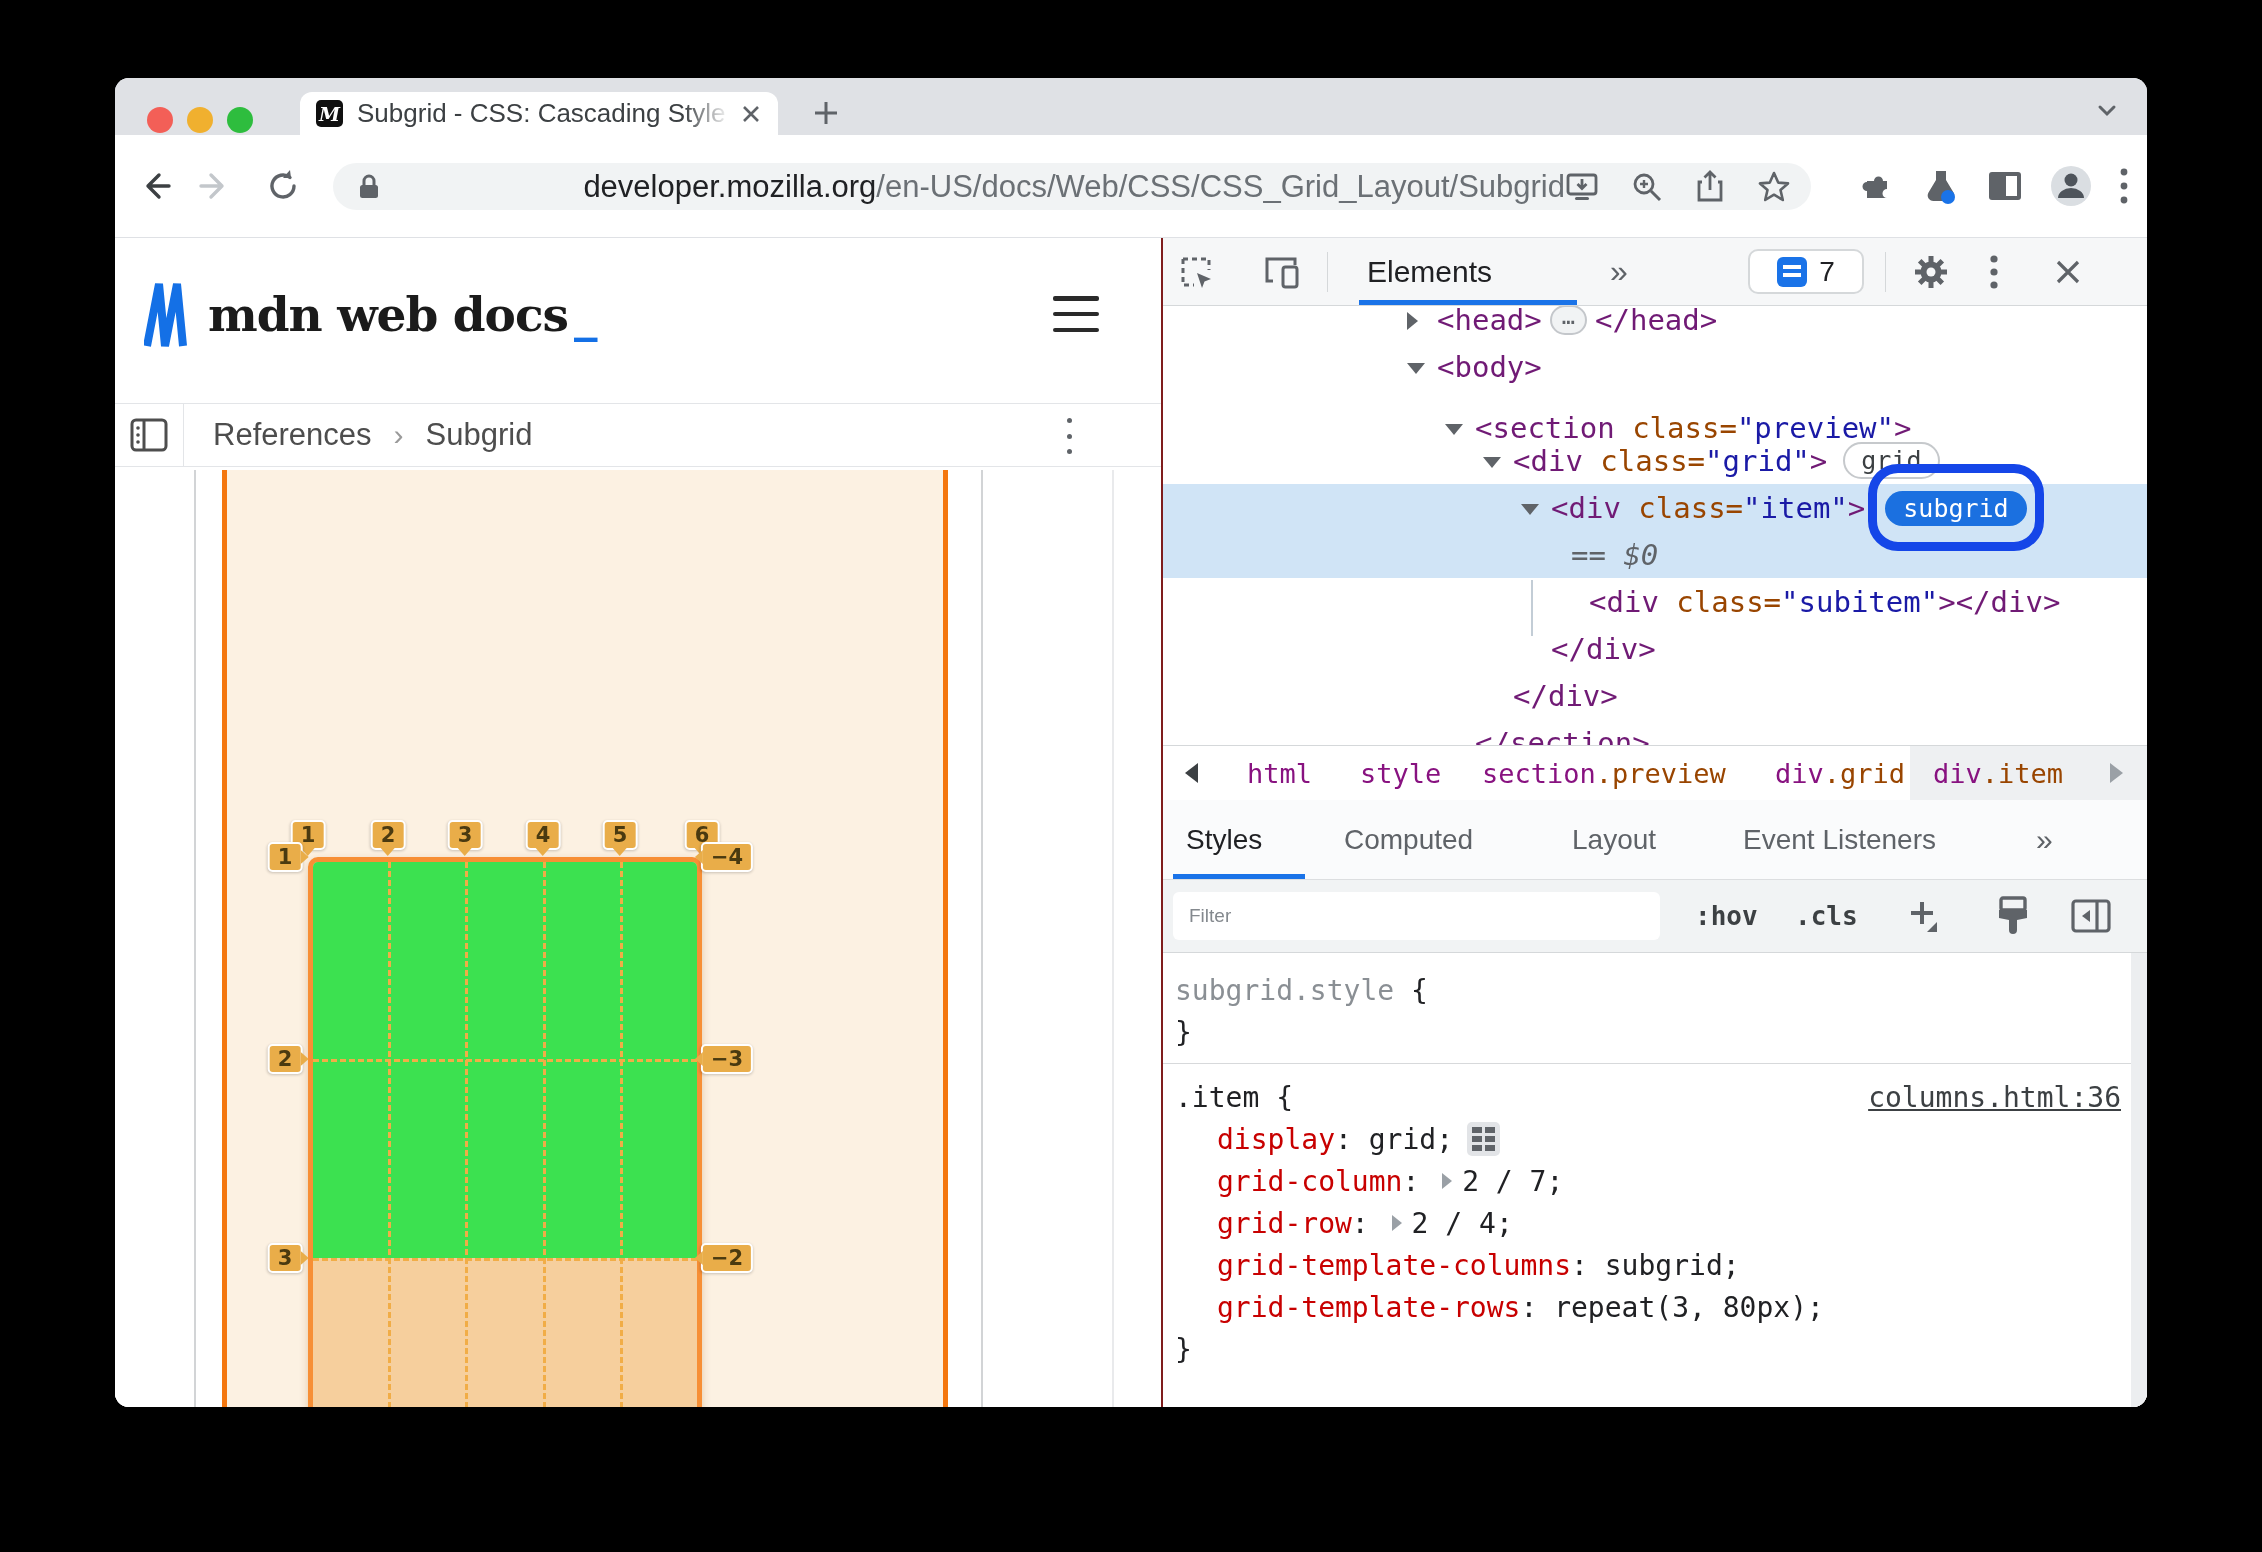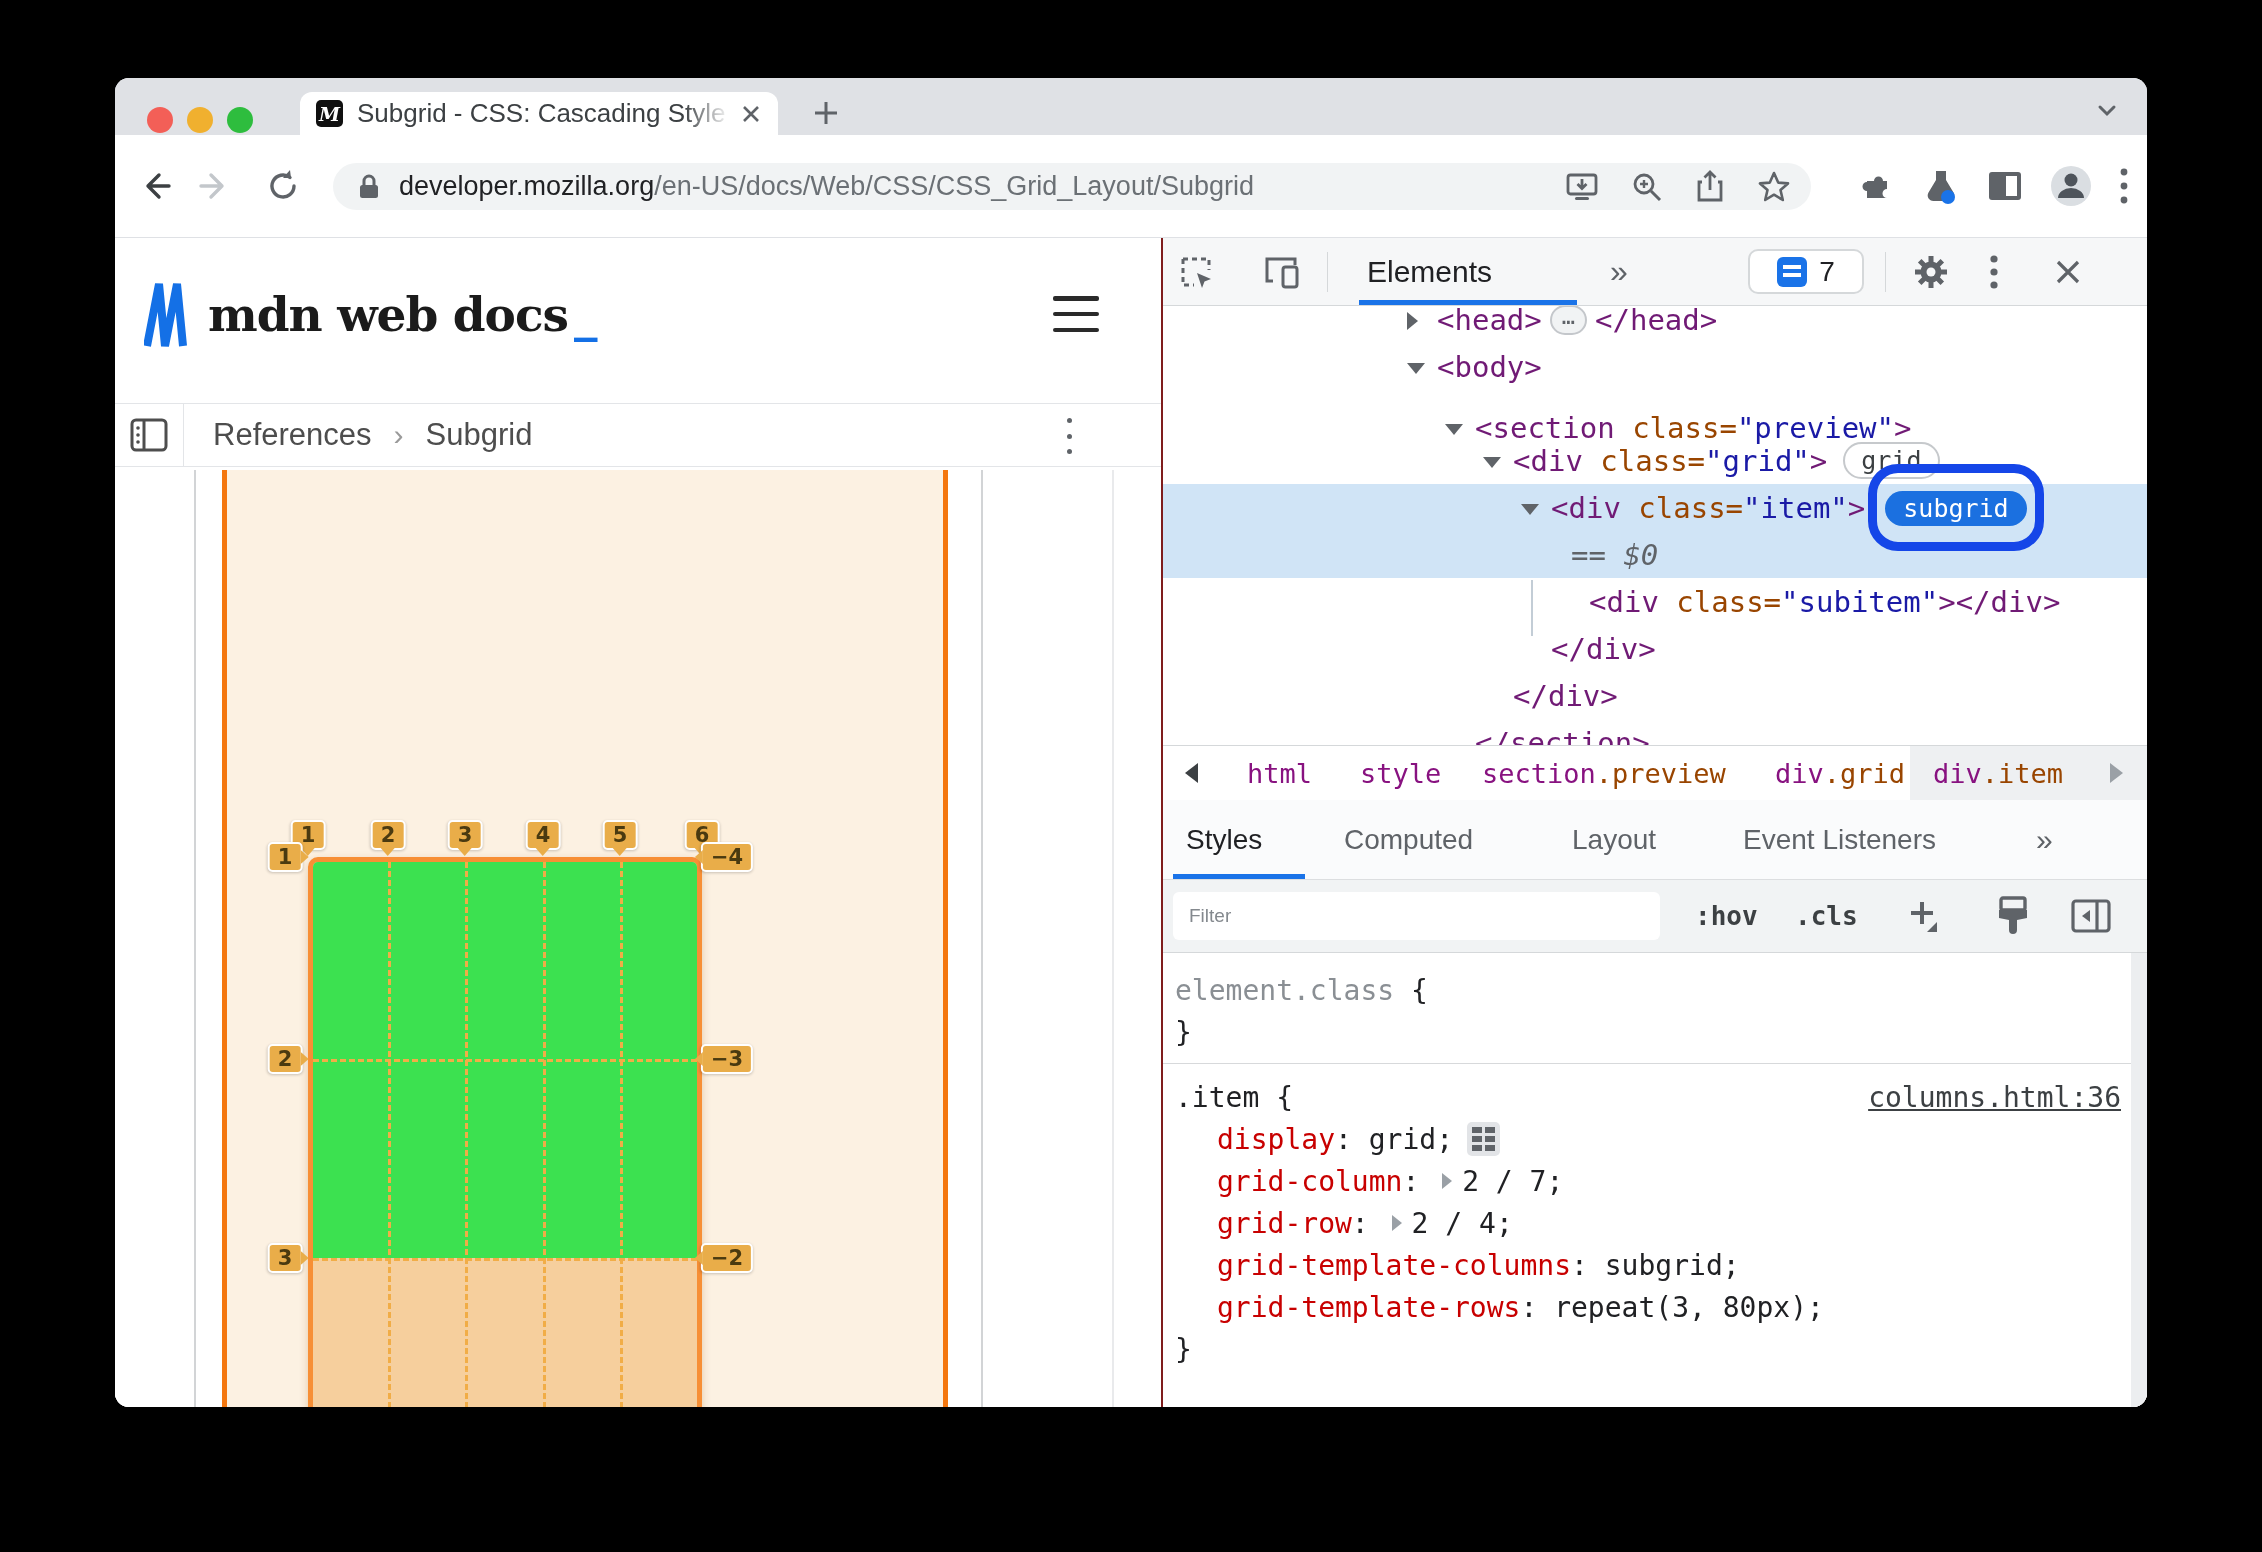--- a/index.html
+++ b/index.html
@@ -21,21 +21,21 @@
              white-space:nowrap;overflow:hidden;}
   .tab-title::after{content:"";position:absolute;right:0;top:0;bottom:0;width:46px;
              background:linear-gradient(90deg,rgba(255,255,255,0),#fff);}
   .newtab{position:absolute;left:691px;top:15px;width:40px;height:40px;display:flex;align-items:center;justify-content:center;}
   .strip-chevron{position:absolute;right:24px;top:16px;width:32px;height:32px;display:flex;align-items:center;justify-content:center;}
   
   .toolbar{position:absolute;left:0;top:57px;right:0;height:103px;background:#fff;border-bottom:1px solid #dfe1e5;box-sizing:border-box;}
   .navbtn{position:absolute;top:29px;width:44px;height:44px;display:flex;align-items:center;justify-content:center;}
   .urlpill{position:absolute;left:218px;top:28px;width:1478px;height:47px;border-radius:24px;background:#f1f3f4;
            display:flex;align-items:center;padding:0 20px 0 24px;box-sizing:border-box;}
-  .url{flex:1;font-size:27px;white-space:nowrap;overflow:hidden;margin-left:18px;}
+  .url{flex:1;font-size:31px;white-space:nowrap;overflow:hidden;margin-left:18px;text-align:right;}
   .url .host{color:#202124;}
   .url .path{color:#6b7075;}
   .pill-icons{display:flex;gap:32px;align-items:center;}
   .bar-icons{position:absolute;right:18px;top:29px;display:flex;gap:27px;align-items:center;height:44px;}
   .ic{display:flex;align-items:center;justify-content:center;}
   
   .content{position:absolute;left:0;top:160px;right:0;bottom:0;}
   .leftpane{position:absolute;left:0;top:0;width:1046px;bottom:0;background:#fff;overflow:hidden;}
   .devtools{position:absolute;left:1046px;right:0;top:0;bottom:0;background:#fff;border-left:2px solid #7f1d1d;overflow:hidden;}
   
@@ -437,21 +437,21 @@
           <svg width="40" height="34" viewBox="0 0 40 34">
               <rect x="2" y="2" width="36" height="30" rx="3" fill="none" stroke="#5f6368" stroke-width="3.2"></rect>
               <path d="M26 2 V32" stroke="#5f6368" stroke-width="3.2"></path>
               <path d="M19 11 L11 17 L19 23 Z" fill="#5f6368"></path>
             </svg>
         </span>
       </div>
 
       <div class="styles-pane" id="styles-pane">
           <div style="height: 16px;"></div>
-          <div class="rule-line"><span class="sel-muted">element.class</span><span> {</span></div>
+          <div class="rule-line"><span class="sel-muted">subgrid.style</span><span> {</span></div>
           <div class="rule-line">}</div>
           <div class="rule-divider"></div>
           <div class="rule-line"><span>.item</span><span> {</span><span class="src-link">columns.html:36</span></div>
           <div class="rule-line prop"><span class="prop-name">display</span><span>: </span><span>grid</span><span>;</span><span class="grid-editor-icon"><i></i><i></i><i></i><i></i><i></i><i></i></span></div>
           <div class="rule-line prop"><span class="prop-name">grid-column</span><span>: </span><span class="expand-tri"></span><span>2 / 7</span><span>;</span></div>
           <div class="rule-line prop"><span class="prop-name">grid-row</span><span>: </span><span class="expand-tri"></span><span>2 / 4</span><span>;</span></div>
           <div class="rule-line prop"><span class="prop-name">grid-template-columns</span><span>: </span><span>subgrid</span><span>;</span></div>
           <div class="rule-line prop"><span class="prop-name">grid-template-rows</span><span>: </span><span>repeat(3, 80px)</span><span>;</span></div>
           <div class="rule-line">}</div>
         </div>

